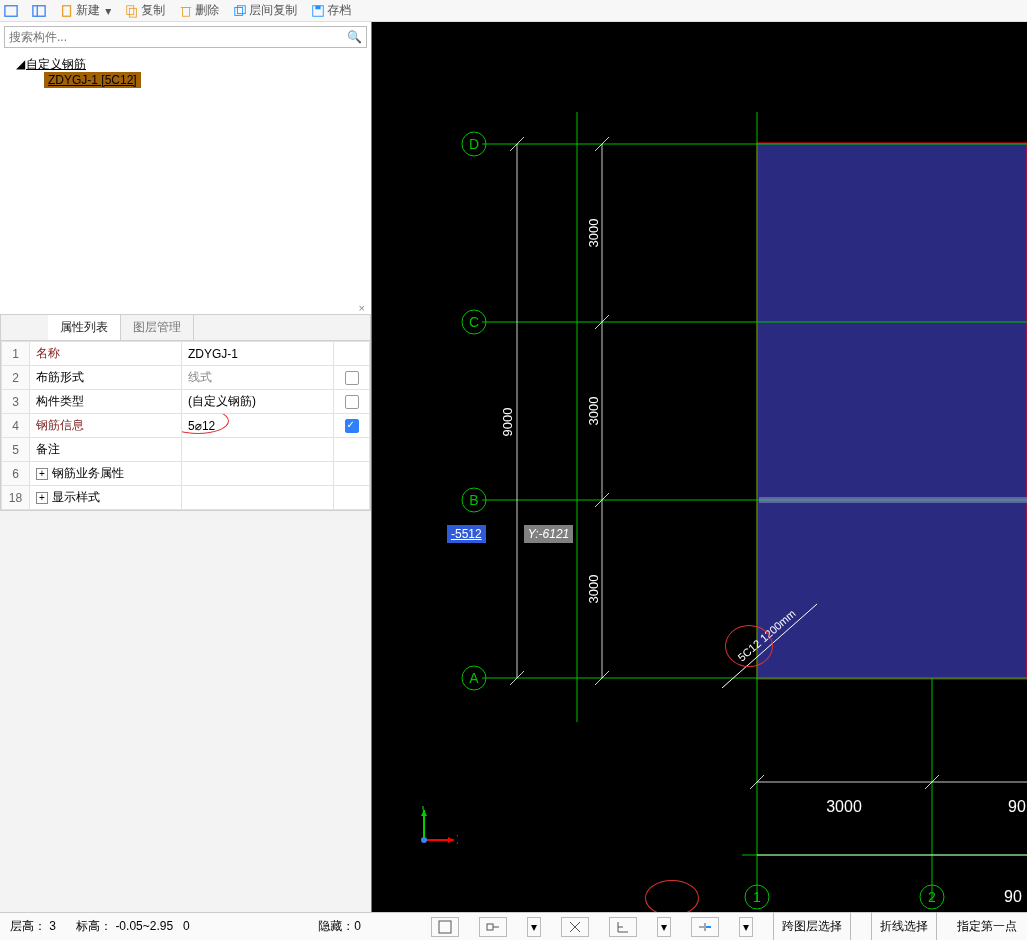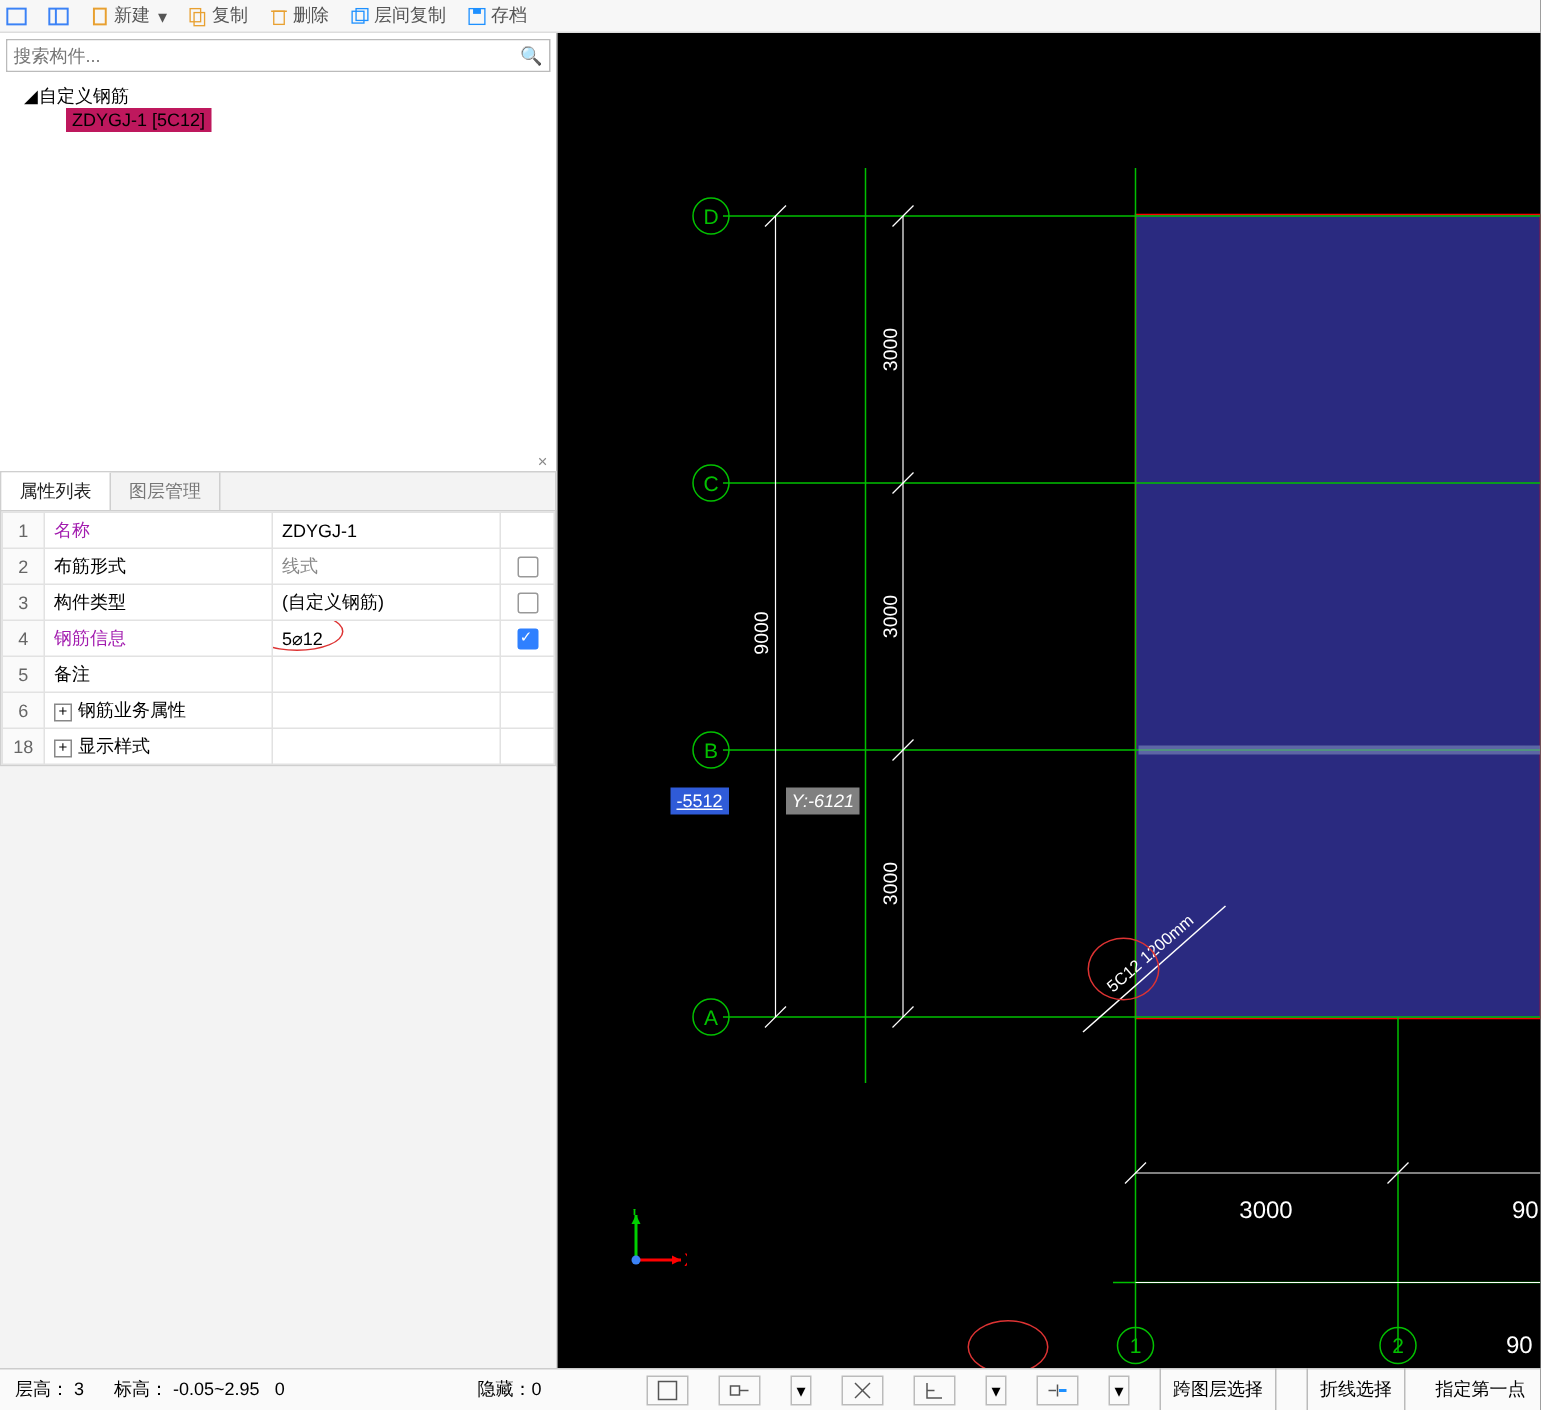--- a/index.html
+++ b/index.html
@@ -8,36 +8,36 @@
   .toolbar{height:22px;display:flex;align-items:center;gap:14px;padding:0 4px;background:#f7f7f7;border-bottom:1px solid #ddd;}
   .toolbar .ico{display:inline-flex;align-items:center;gap:2px;color:#555;cursor:pointer;}
   .toolbar .ico svg{width:14px;height:14px;}
   .glyph-blue{stroke:#3b82f6;}
   .main{flex:1;display:flex;min-height:0;}
   
   .left{width:372px;display:flex;flex-direction:column;border-right:1px solid #777;}
   .search-wrap{position:relative;border:1px solid #bbb;margin:4px;}
   .search-wrap input{width:100%;border:none;padding:3px 22px 3px 4px;outline:none;color:#888;}
   .search-wrap .mag{position:absolute;right:4px;top:3px;color:#666;}
-  .tree{flex:0 0 auto;height:250px;padding:4px;overflow:auto;}
+  .tree{flex:0 0 auto;height:250px;padding:4px;overflow:auto;text-decoration:underline;}
   .tree .node{padding-left:12px;}
   .tree .arrow{display:inline-block;width:10px;}
-  .tree .sel{background:#be185d;padding:1px 4px;}
+  .tree .sel{background:#a16207;padding:1px 4px;}
   .panel-close{font-size:11px;color:#888;text-align:right;padding-right:6px;}
-  .tabs{display:flex;border:1px solid #cfcfcf;border-bottom:none;background:#f3f3f3;}
+  .tabs{display:flex;border:1px solid #cfcfcf;border-bottom:none;background:#f3f3f3;padding-left:47px;}
   .tab{padding:4px 12px;border-right:1px solid #cfcfcf;color:#777;cursor:pointer;}
   .tab.active{background:#fff;color:#222;}
   .grid{border:1px solid #cfcfcf;}
   .grid table{border-collapse:collapse;width:100%;table-layout:fixed;}
   .grid th,.grid td{border:1px solid #e2e2e2;padding:3px 6px;text-align:left;white-space:nowrap;overflow:hidden;}
   .grid th{background:#fafafa;font-weight:normal;text-align:center;}
   .col-idx{width:28px;text-align:center!important;background:#fafafa;color:#666;}
   .col-val{width:160px;}
   .col-ext{width:36px;text-align:center!important;}
-  .linkish{color:#a21caf;}
+  .linkish{color:#7f1d1d;}
   .grey{color:#888;}
   .chk{display:inline-block;width:14px;height:14px;border:1px solid #999;border-radius:2px;vertical-align:middle;}
   .chk.on{background:#2f80ff;border-color:#2f80ff;position:relative;}
   .chk.on::after{content:"✓";color:#fff;font-size:10px;position:absolute;left:1px;top:-1px;}
   .vals-row4{position:relative;margin-top:20px;}
   .ellipse{position:absolute;left:-15px;top:-6px;width:62px;height:26px;border:1.5px solid #d33;border-radius:50%;pointer-events:none;}
   .expand{display:inline-block;width:12px;height:12px;border:1px solid #888;text-align:center;line-height:10px;font-size:10px;margin-right:4px;}
   .left-rest{flex:1;background:#f3f3f3;}
   
   .viewport{flex:1;position:relative;background:#000;overflow:hidden;}

